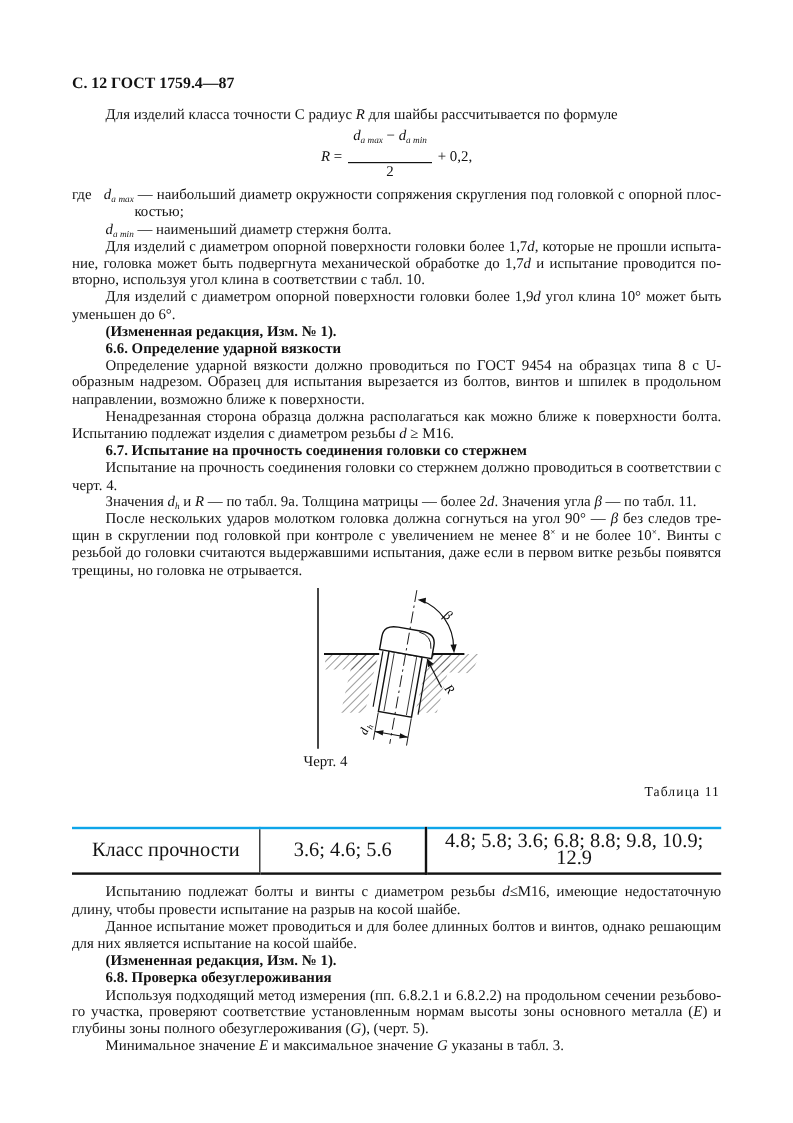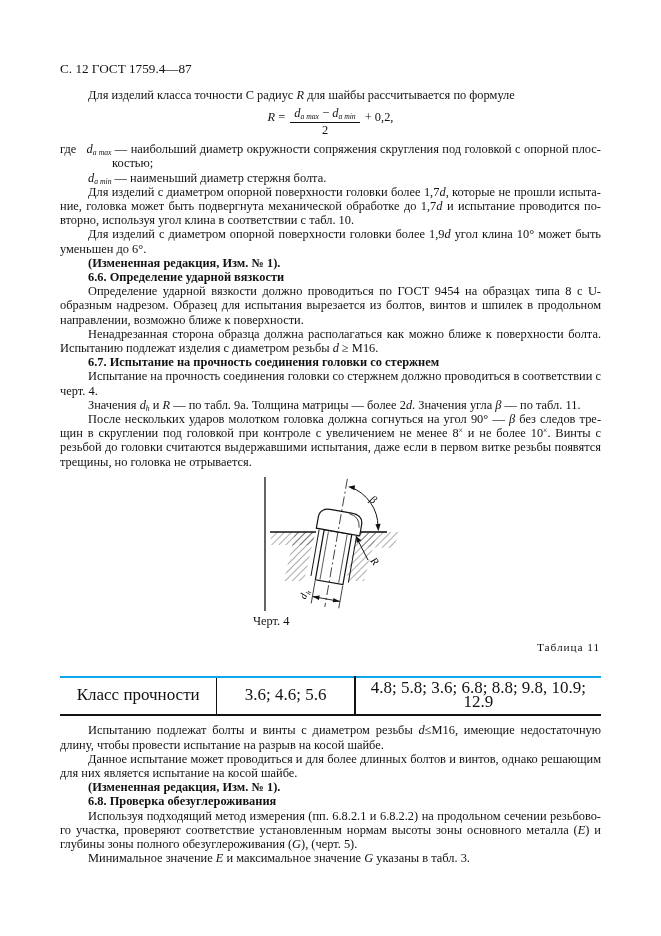--- a/index.html
+++ b/index.html
@@ -3,32 +3,32 @@
 <meta charset="utf-8">
 <style>
   html,body{margin:0;padding:0;background:#ffffff;}
   body{
     width:661px;height:936px;overflow:hidden;
     font-family:"Liberation Serif", serif;
     font-size:12.4px;line-height:14.2px;color:#121212;
     -webkit-font-smoothing:antialiased;
   }
   .page{box-sizing:border-box;width:661px;height:936px;padding:62px 60px 0 60px;position:relative;}
-  .hdr{font-weight:normal;font-size:13.2px;margin:0 0 12px 0;}
+  .hdr{font-weight:bold;font-size:13.2px;margin:0 0 12px 0;}
   .p{text-indent:28px;text-align:justify;margin:0;hyphens:manual;}
   .noj{text-align:left;}
   .hang{padding-left:52px;text-indent:-52px;text-align:justify;margin:0;hyphens:manual;}
   .bold-line{font-weight:bold;text-indent:28px;margin:0;}
   .it{font-style:italic;}
   sub,sup{font-size:0.62em;line-height:0;}
   sub{vertical-align:-0.3em;}
   sup{vertical-align:0.5em;}
   .formula{text-align:center;margin:5px 0 4px 0;line-height:15px;}
   .frac{display:inline-block;vertical-align:-1.05em;text-align:center;line-height:1.12;margin:0 2px;}
-  .frac .num{display:block;border-bottom:1px solid #121212;padding:0 4px 1px 4px;}
+  .frac .num{display:block;border-bottom:1px solid #121212;padding:0 4px 14px 4px;}
   .frac .den{display:block;padding-top:1px;}
   .fig{position:relative;height:160px;margin-top:2px;}
   .fig svg{position:absolute;left:193px;top:0;}
   .figcap{position:absolute;left:193px;top:143px;width:182px;text-align:left;margin:0;}
   .tabcap{text-align:right;font-size:11.4px;letter-spacing:0.9px;margin:9px 1px 22px 0;}
   table.t11{width:100%;border-collapse:collapse;font-size:17px;table-layout:fixed;border-top:2px solid #0ea5e9;margin-bottom:7px;}
   table.t11 td{text-align:center;padding:3px 4px 5px 4px;vertical-align:middle;}
   table.t11 tr.hr td{border-bottom:2.6px solid #121212;}
   table.t11 td.v1{border-right:1px solid #121212;}
   table.t11 td.v2{border-right:2.6px solid #121212;}

